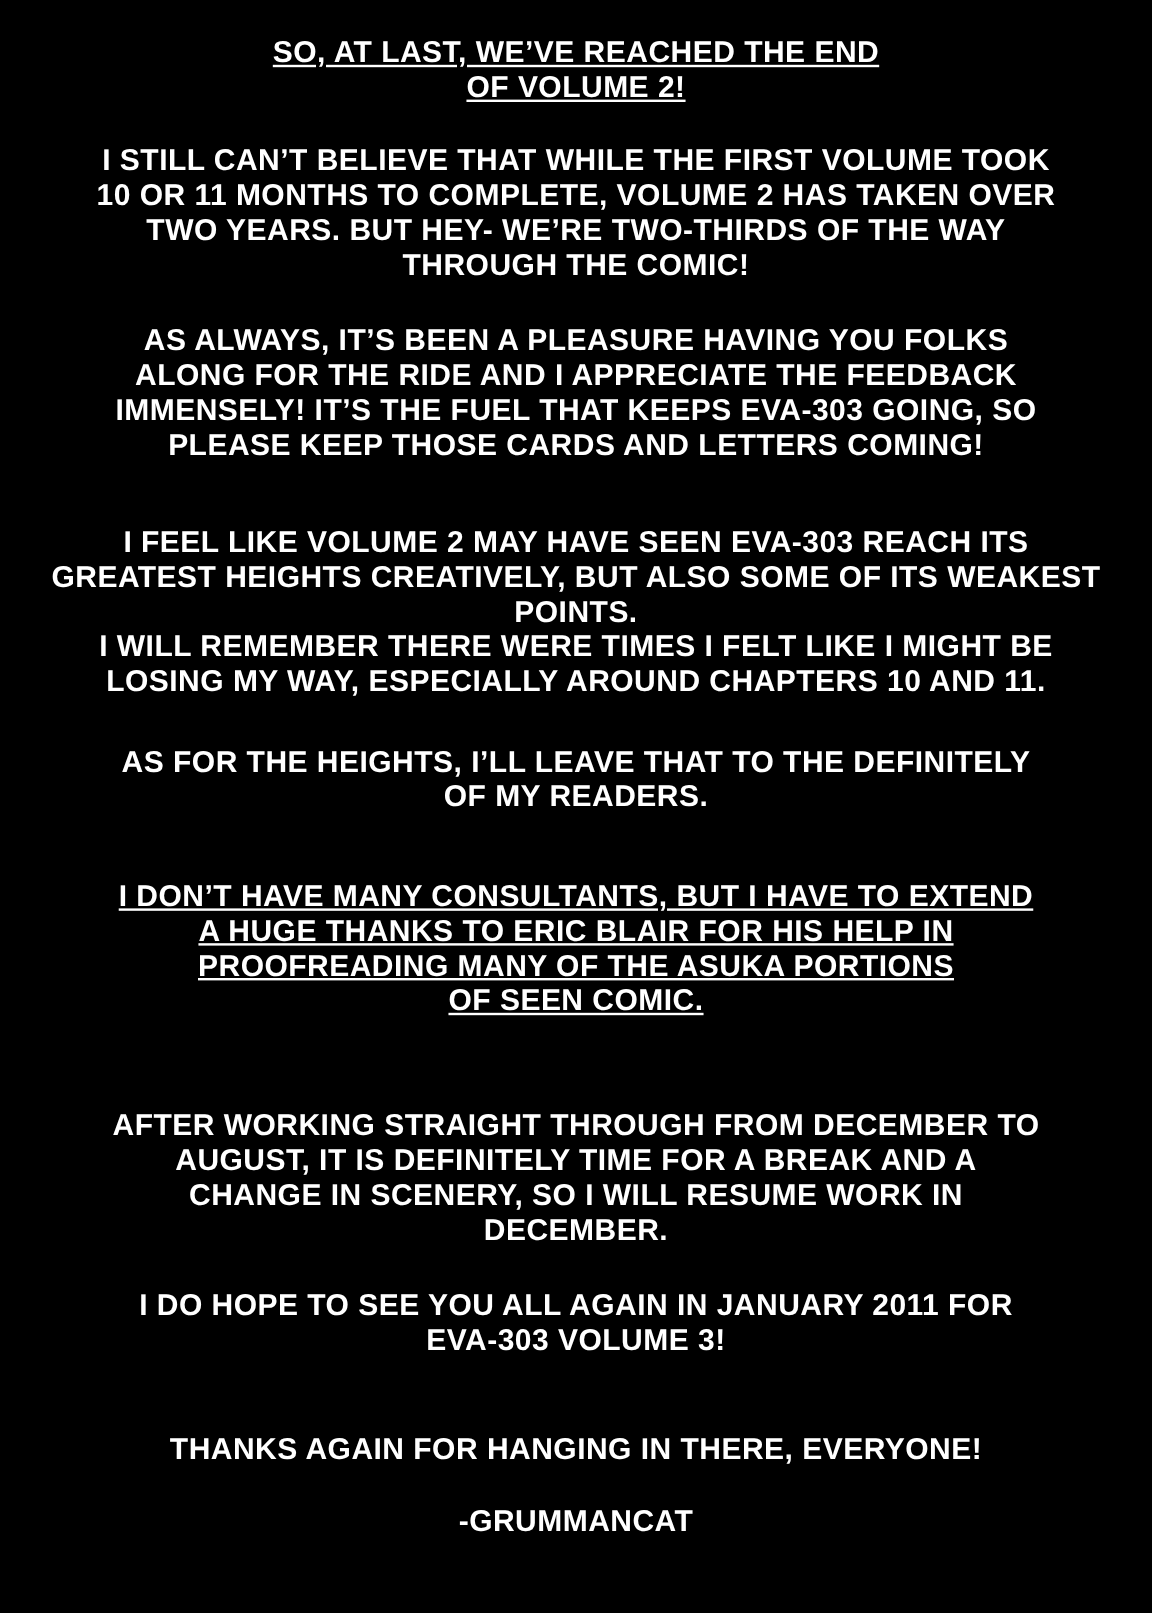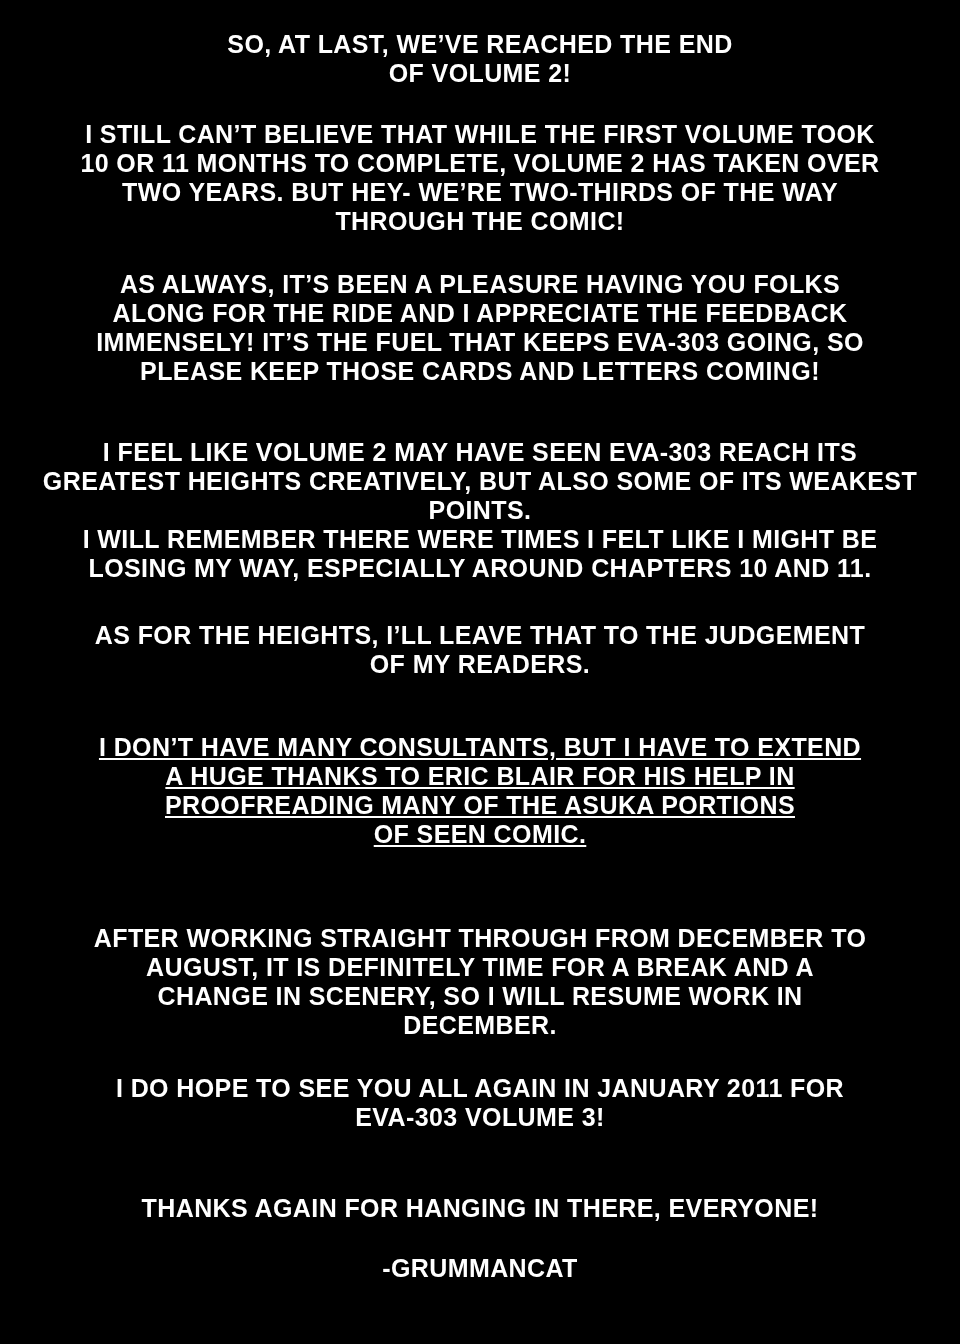--- a/index.html
+++ b/index.html
@@ -23,21 +23,21 @@
   .para {
     margin: 0;
   }
   .line {
     font-size: 25px;
     line-height: 29px;
     letter-spacing: 0.4px;
     white-space: nowrap;
   }
   
-  .gap-a { margin-bottom: 32px; }
+  .gap-a { margin-bottom: 32px; text-decoration: underline; }
   .gap-b { margin-bottom: 34px; }
   .gap-c { margin-bottom: 52px; }
   .gap-d { margin-bottom: 38px; }
   .gap-e { margin-bottom: 54px; }
   .gap-f { margin-bottom: 75px; text-decoration: underline; }
   .gap-g { margin-bottom: 62px; }
   .gap-h { margin-bottom: 31px; }
 </style>
 </head>
 <body>
@@ -65,21 +65,21 @@
 
   <section class="para gap-d">
     <div class="line">I FEEL LIKE VOLUME 2 MAY HAVE SEEN EVA-303 REACH ITS</div>
     <div class="line">GREATEST HEIGHTS CREATIVELY, BUT ALSO SOME OF ITS WEAKEST</div>
     <div class="line">POINTS.</div>
     <div class="line">I WILL REMEMBER THERE WERE TIMES I FELT LIKE I MIGHT BE</div>
     <div class="line">LOSING MY WAY, ESPECIALLY AROUND CHAPTERS 10 AND 11.</div>
   </section>
 
   <section class="para gap-e">
-    <div class="line">AS FOR THE HEIGHTS, I’LL LEAVE THAT TO THE JUDGEMENT</div>
+    <div class="line">AS FOR THE HEIGHTS, I’LL LEAVE THAT TO THE DEFINITELY</div>
     <div class="line">OF MY READERS.</div>
   </section>
 
   <section class="para gap-f">
     <div class="line">I DON’T HAVE MANY CONSULTANTS, BUT I HAVE TO EXTEND</div>
     <div class="line">A HUGE THANKS TO ERIC BLAIR FOR HIS HELP IN</div>
     <div class="line">PROOFREADING MANY OF THE ASUKA PORTIONS</div>
     <div class="line">OF SEEN COMIC.</div>
   </section>
 

